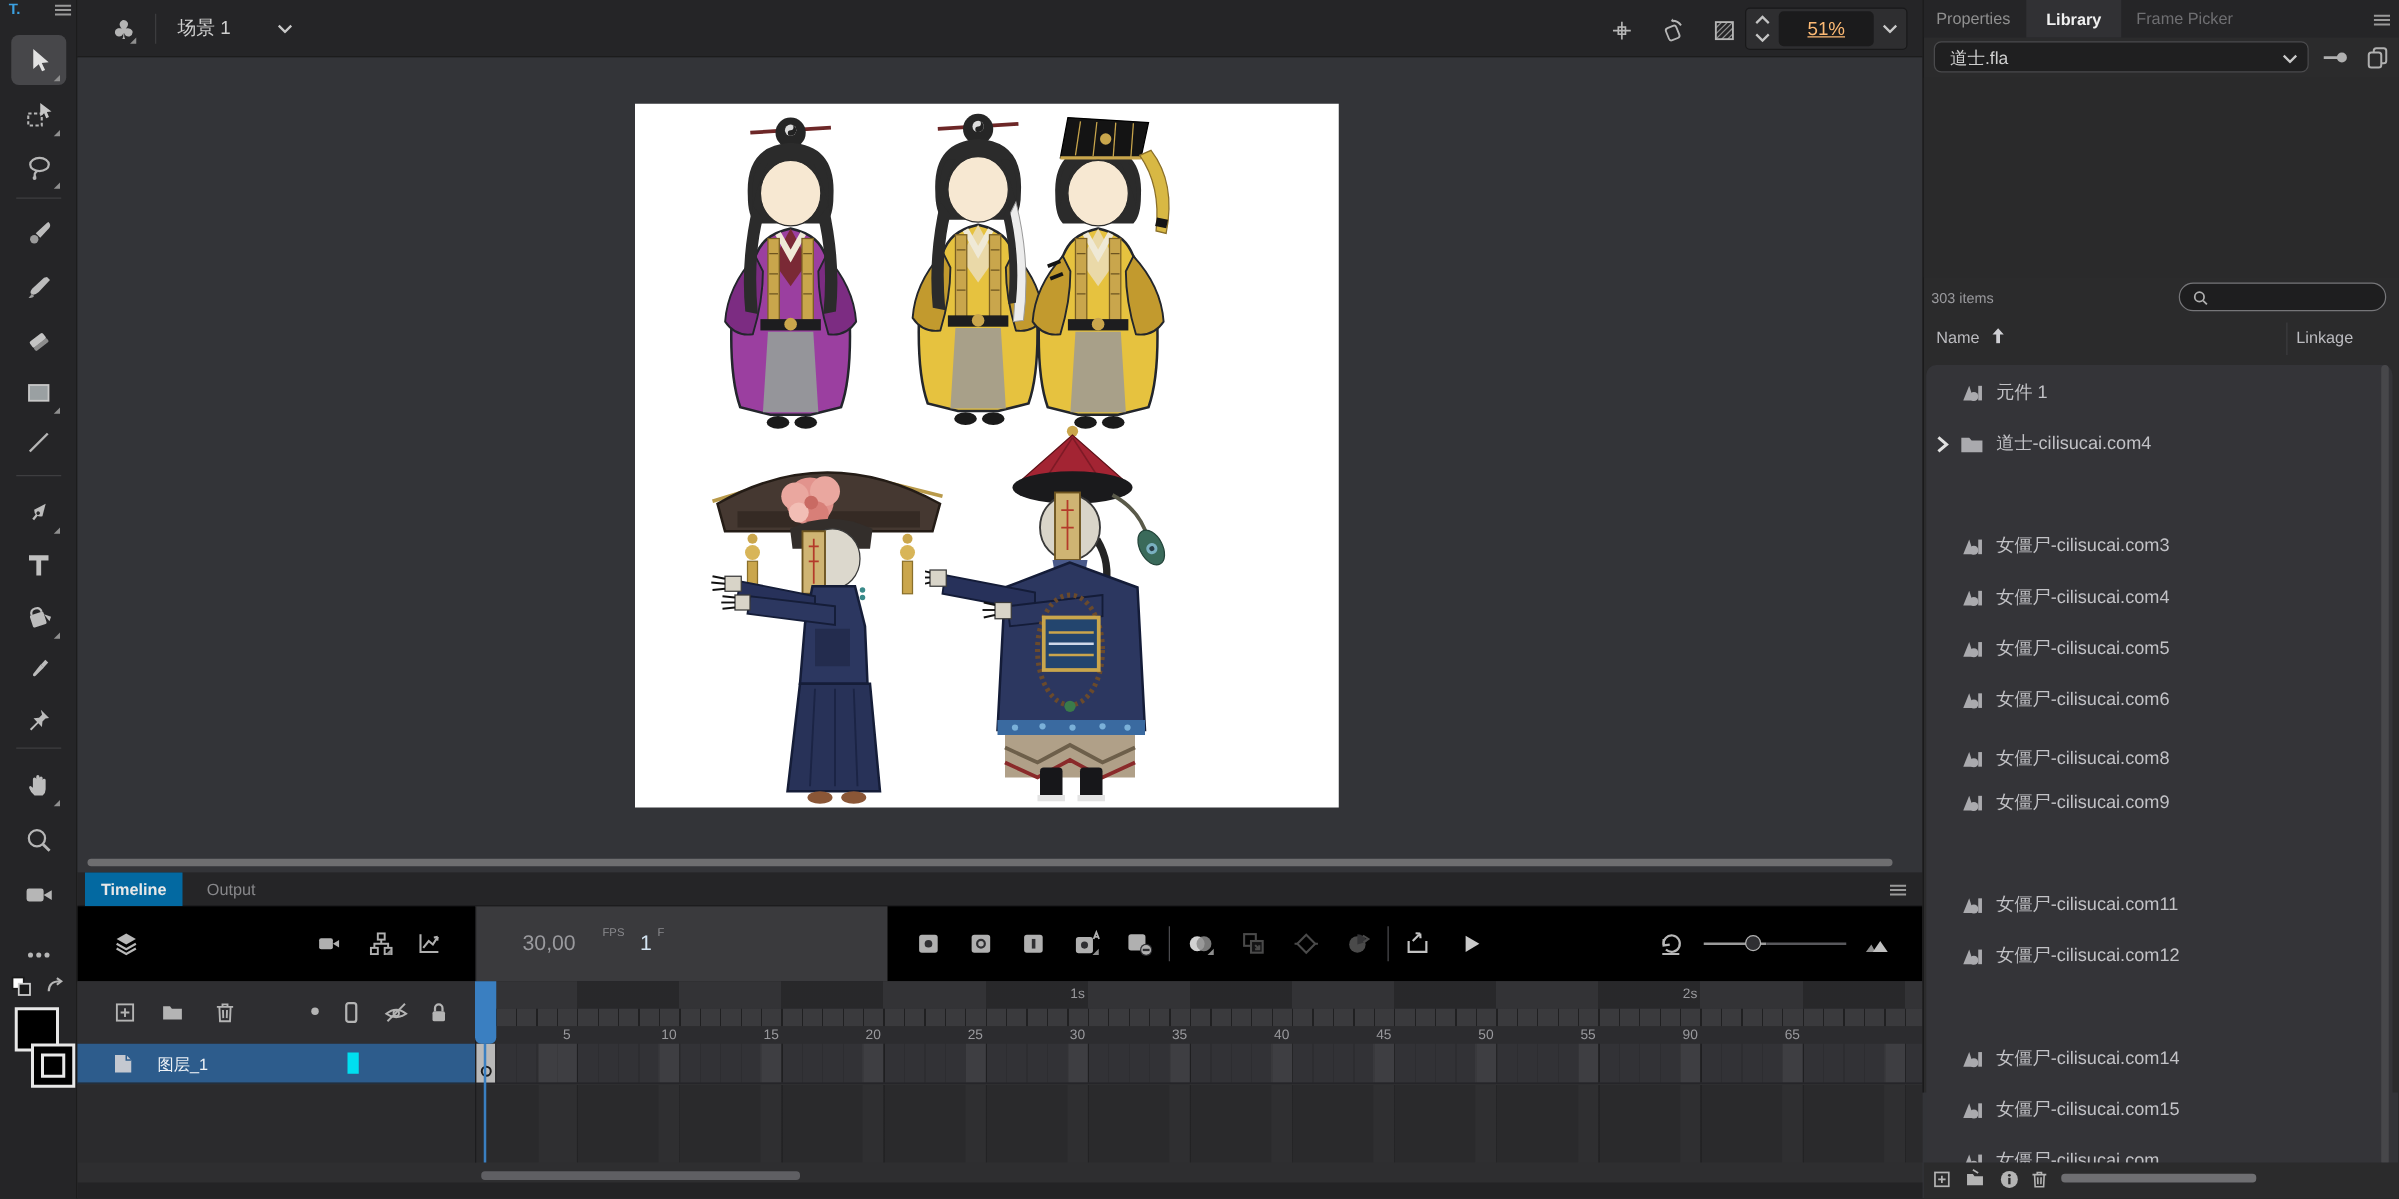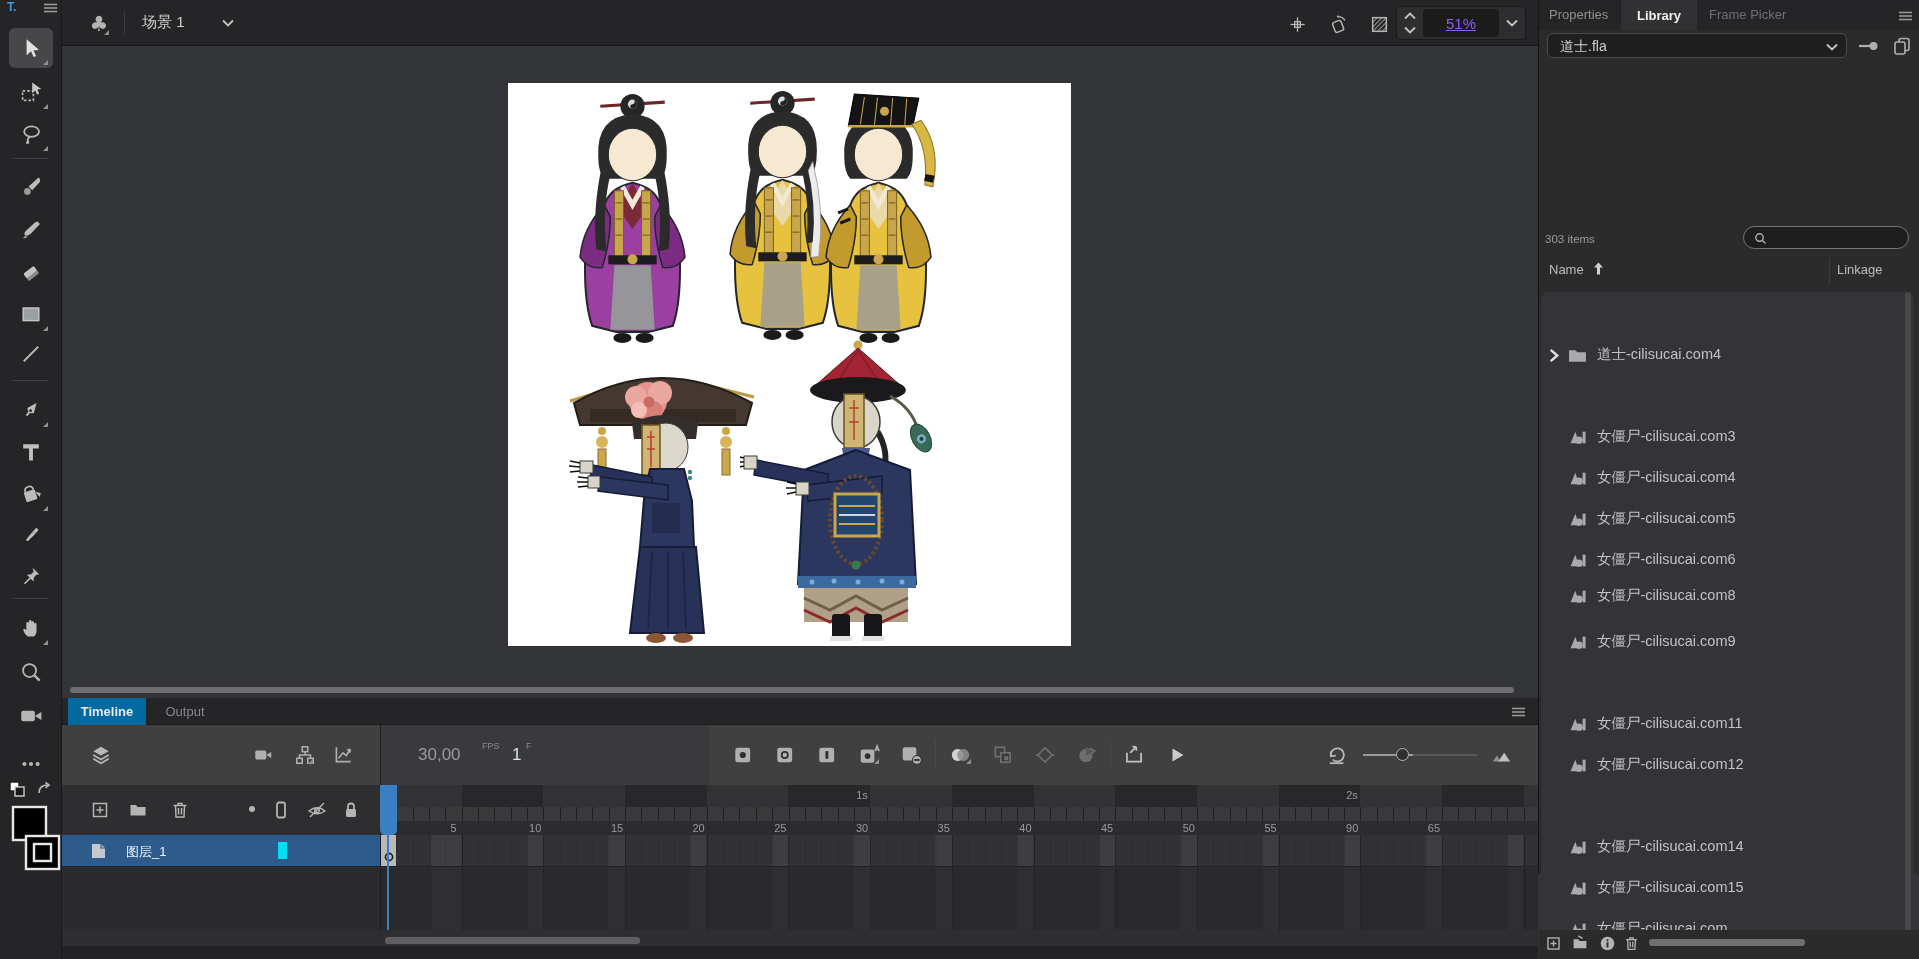--- a/index.html
+++ b/index.html
@@ -249,21 +249,21 @@
         <svg width="12" height="8" viewBox="0 0 12 8" fill="none" stroke="#c4c4c4" stroke-width="1.8">
             <path d="M1 6.5 L6 1.5 L11 6.5"></path>
           </svg>
       </span>
       <span class="ic" style="left:4px;top:17px;width:18px;height:12px;">
         <svg width="12" height="8" viewBox="0 0 12 8" fill="none" stroke="#c4c4c4" stroke-width="1.8">
             <path d="M1 1.5 L6 6.5 L11 1.5"></path>
           </svg>
       </span>
       <div class="ic" style="left:26px;top:2px;width:76px;height:28px;background:#1b1b1c;border-radius:4px;">
-        <span style="font-size:15px;color:#8b5cf6;text-decoration:underline;">51%</span>
+        <span style="font-size:15px;color:#fdba74;text-decoration:underline;">51%</span>
       </div>
       <span class="ic" style="left:106px;top:9px;width:18px;height:14px;">
         <svg width="12" height="8" viewBox="0 0 12 8" fill="none" stroke="#c8c8c8" stroke-width="1.8">
             <path d="M1 1.5 L6 6.5 L11 1.5"></path>
           </svg>
       </span>
     </div>
   </div>
 
   <div class="abs" style="left:62px;top:46px;width:1476px;height:652px;background:#333438;">
@@ -522,21 +522,21 @@
         <svg width="13" height="10" viewBox="0 0 13 10">
             <g stroke="#9a9a9a" stroke-width="1.6">
               <line x1="0" y1="1.5" x2="13" y2="1.5"></line>
               <line x1="0" y1="5" x2="13" y2="5"></line>
               <line x1="0" y1="8.5" x2="13" y2="8.5"></line>
             </g>
           </svg>
       </span>
     </div>
 
-    <div class="abs" style="left:0;top:27px;width:1476px;height:60px;background:#404040;">
+    <div class="abs" style="left:0;top:27px;width:1476px;height:60px;background:#000000;">
       <div class="abs" style="left:318px;top:0;width:330px;height:60px;background:#3a3a3d;"></div>
       <span class="ic" style="left:26px;top:18px;width:26px;height:24px;">
         <svg width="22" height="22" viewBox="0 0 20 20" fill="none" stroke="#b8b8b8" stroke-width="1.6">
             <path d="M10 2.5 L17 6.5 L10 10.5 L3 6.5 Z" fill="#b8b8b8" stroke="none"></path>
             <path d="M3 10 L10 14 L17 10"></path>
             <path d="M3 13.5 L10 17.5 L17 13.5"></path>
           </svg>
       </span>
       <span class="ic" style="left:188px;top:18px;width:26px;height:24px;">
         <svg width="22" height="22" viewBox="0 0 20 20">
@@ -814,20 +814,28 @@
     <span class="ic" style="left:52px;top:260px;width:14px;height:16px;">
       <svg width="11" height="13" viewBox="0 0 11 13">
           <path d="M5.5 0.5 L10 5.5 L7 5.5 L7 12.5 L4 12.5 L4 5.5 L1 5.5 Z" fill="#d0d0d4"></path>
         </svg>
     </span>
     <div class="abs vdiv" style="left:290px;top:258px;height:26px;background:#3c3c3e;"></div>
     <span class="abs" style="left:298px;top:262px;font-size:13px;color:#bcbcc0;">Linkage</span>
 
     <div class="abs" style="left:2px;top:292px;width:373px;height:640px;background:#343438;border-radius:8px 8px 0 0;overflow:hidden;">
 
+      <div class="lib-row" style="top:2px;">
+        <svg class="abs" style="left:28px;top:12px;" width="17" height="17" viewBox="0 0 16 16" fill="#aaaaae">
+            <polygon points="1.5,13.5 6,2.5 9.5,13.5"></polygon>
+            <circle cx="9.5" cy="10.5" r="3.4"></circle>
+            <rect x="12.8" y="2.5" width="2.8" height="11"></rect>
+          </svg>
+        <span class="lib-label">元件 1</span>
+      </div>
 
       <div class="lib-row" style="top:43px;">
         <svg class="abs" style="left:6px;top:13px;" width="14" height="15" viewBox="0 0 14 16" fill="none" stroke="#e0e0e0" stroke-width="2.6">
             <path d="M3.5 2 L10.5 8 L3.5 14"></path>
           </svg>
         <svg class="abs" style="left:27px;top:12px;" width="19" height="17" viewBox="0 0 18 16">
             <path d="M1 3 L7 3 L8.8 5 L17 5 L17 14 L1 14 Z" fill="#aaaaae"></path>
           </svg>
         <span class="lib-label">道士-cilisucai.com4</span>
       </div>
@@ -857,21 +865,21 @@
         <span class="lib-label">女僵尸-cilisucai.com5</span>
       </div>
       <div class="lib-row" style="top:248px;">
         <svg class="abs" style="left:28px;top:12px;" width="17" height="17" viewBox="0 0 16 16" fill="#aaaaae">
             <polygon points="1.5,13.5 6,2.5 9.5,13.5"></polygon>
             <circle cx="9.5" cy="10.5" r="3.4"></circle>
             <rect x="12.8" y="2.5" width="2.8" height="11"></rect>
           </svg>
         <span class="lib-label">女僵尸-cilisucai.com6</span>
       </div>
-      <div class="lib-row" style="top:284px;">
+      <div class="lib-row" style="top:295px;">
         <svg class="abs" style="left:28px;top:12px;" width="17" height="17" viewBox="0 0 16 16" fill="#aaaaae">
             <polygon points="1.5,13.5 6,2.5 9.5,13.5"></polygon>
             <circle cx="9.5" cy="10.5" r="3.4"></circle>
             <rect x="12.8" y="2.5" width="2.8" height="11"></rect>
           </svg>
         <span class="lib-label">女僵尸-cilisucai.com8</span>
       </div>
       <div class="lib-row" style="top:330px;">
         <svg class="abs" style="left:28px;top:12px;" width="17" height="17" viewBox="0 0 16 16" fill="#aaaaae">
             <polygon points="1.5,13.5 6,2.5 9.5,13.5"></polygon>

